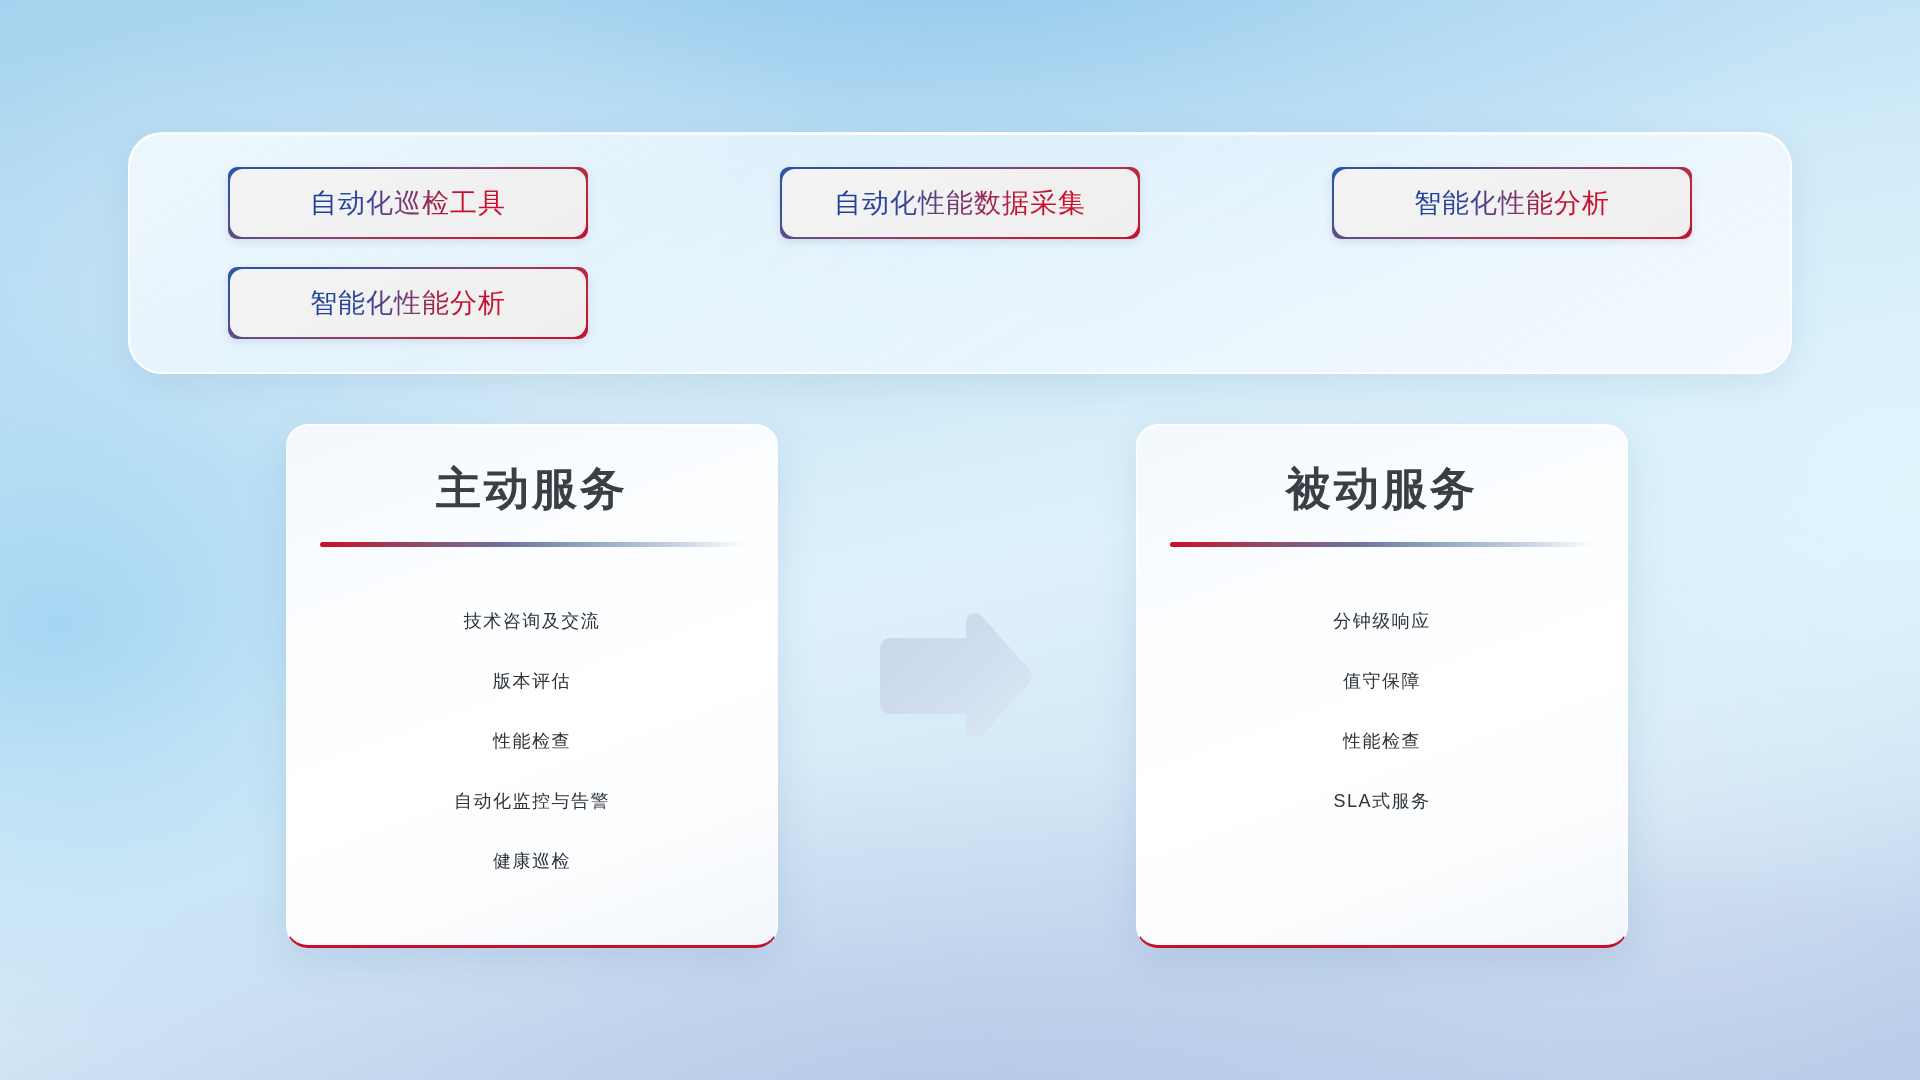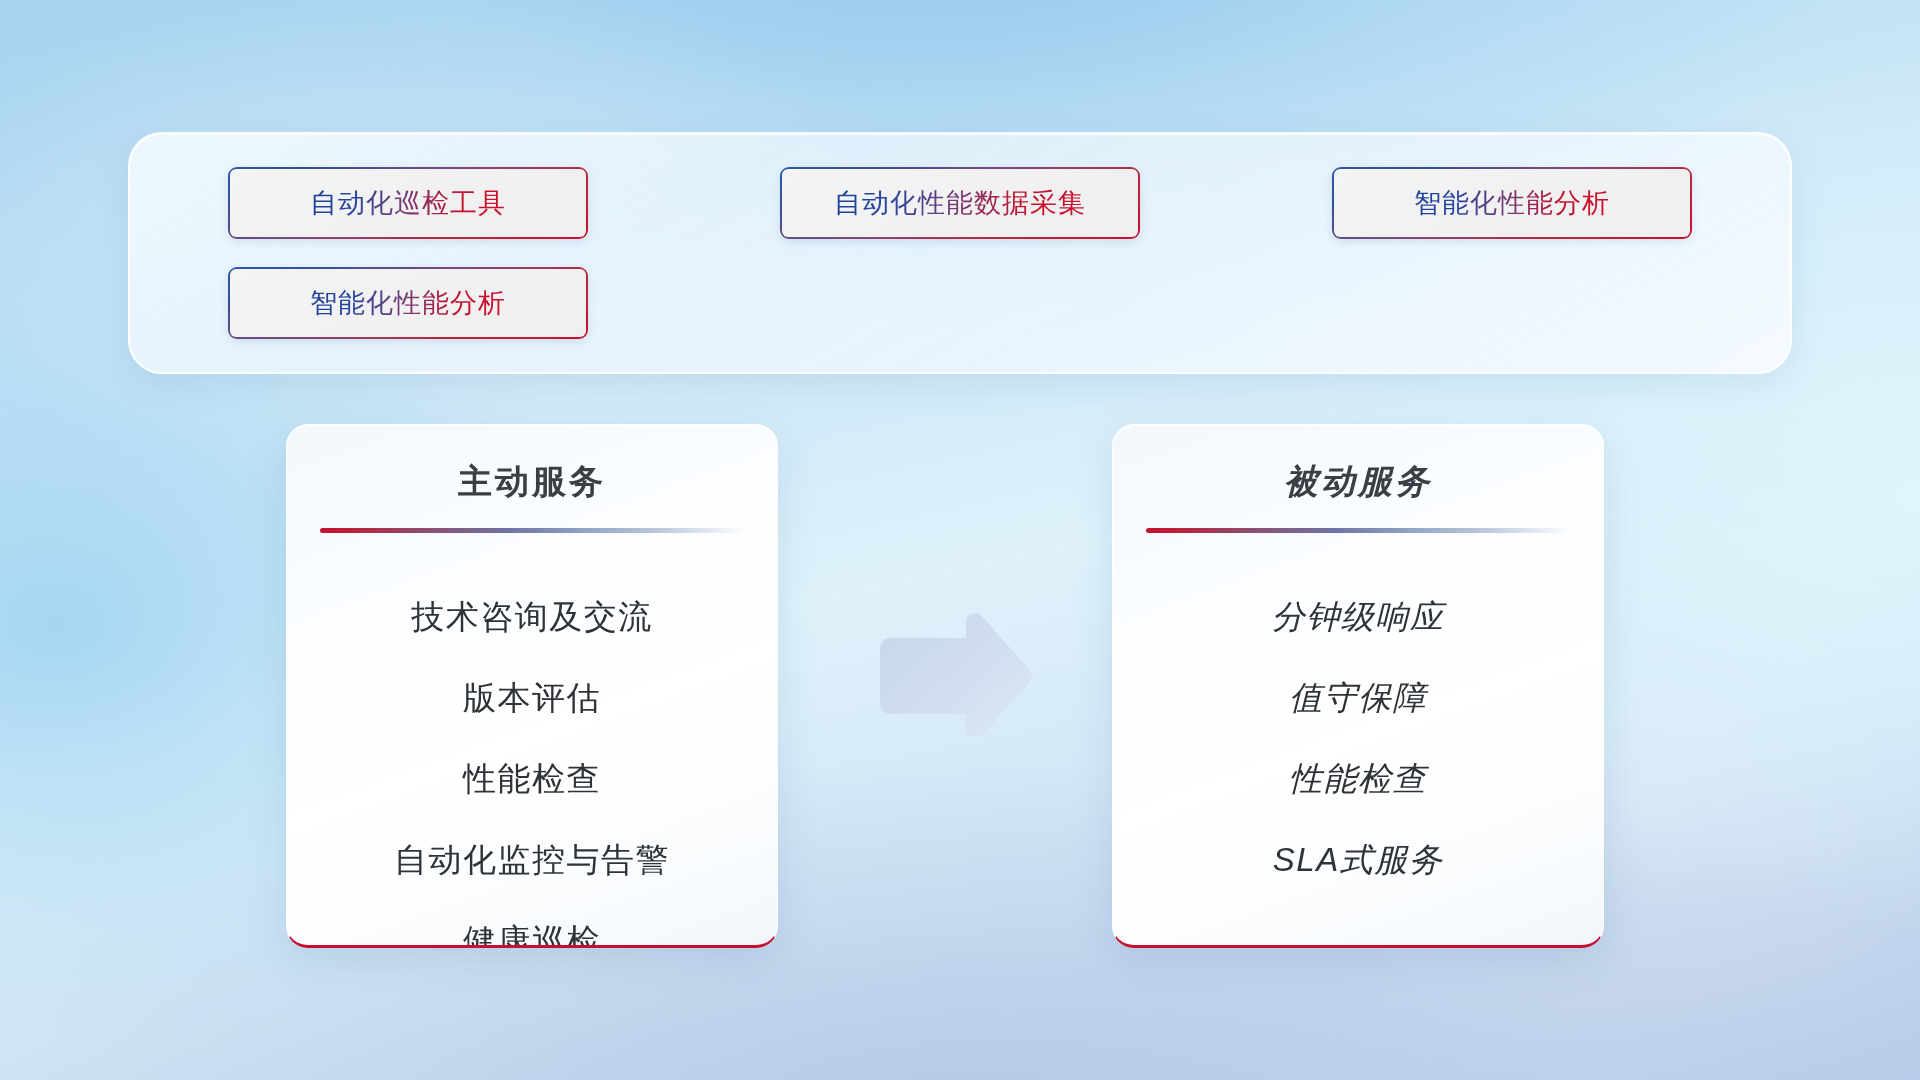--- a/index.html
+++ b/index.html
@@ -66,21 +66,21 @@
   .chip {
     position: relative;
     border-radius: 9px;
     padding: 2px;
     background: linear-gradient(157deg, #2b56a8 0%, #36519b 16%, #7b4a79 44%, #b72a40 70%, #c8102e 100%);
     box-shadow: 0 3px 9px rgba(70,110,160,0.16);
   }
   .chip-inner {
     width: 100%;
     height: 100%;
-    border-radius: 6px;
+    border-radius: 13px;
     background: linear-gradient(150deg, #f4f4f4 0%, #f1f1f1 48%, #efefef 100%);
     display: flex;
     align-items: center;
     justify-content: center;
     box-sizing: border-box;
   }
   .chip-label {
     font-size: 27px;
     font-weight: 500;
     letter-spacing: 1px;
@@ -102,45 +102,45 @@
     background: linear-gradient(160deg, #f3f8fd 0%, #fbfdff 30%, #ffffff 58%, #fafcfe 82%, #f2f6fb 100%);
     border: 1px solid rgba(255,255,255,0.95);
     border-bottom: 3px solid #c8102e;
     box-shadow:
       0 12px 38px rgba(84,122,166,0.17),
       inset 0 1px 0 rgba(255,255,255,1);
     box-sizing: border-box;
     overflow: hidden;
   }
   #card-proactive { left: 286px; }
-  #card-reactive  { left: 1112px; font-style: italic; }
+  #card-reactive  { left: 1136px; }
 
   .card-title {
     margin: 34px 0 0 0;
     text-align: center;
-    font-size: 34px;
+    font-size: 45px;
     font-weight: 700;
     letter-spacing: 3px;
     color: #3a3f45;
   }
   .card-rule {
     margin: 23px auto 0 auto;
     width: 424px;
     height: 5px;
     border-radius: 3px;
     background: linear-gradient(90deg, #c8102e 0%, #b5263f 9%, #8a5274 26%, #6e73a2 44%, #8fa3c4 62%, #bcc9dd 80%, rgba(222,230,240,0) 100%);
   }
   .card-list {
     margin: 0;
     padding: 44px 0 0 0;
     list-style: none;
   }
   .card-list li {
     text-align: center;
-    font-size: 33px;
+    font-size: 18px;
     font-weight: 400;
     letter-spacing: 1.5px;
     color: #2f3338;
     padding: 18px 1px;
   }
 
   
   #flow-arrow {
     position: absolute;
     left: 872px;

